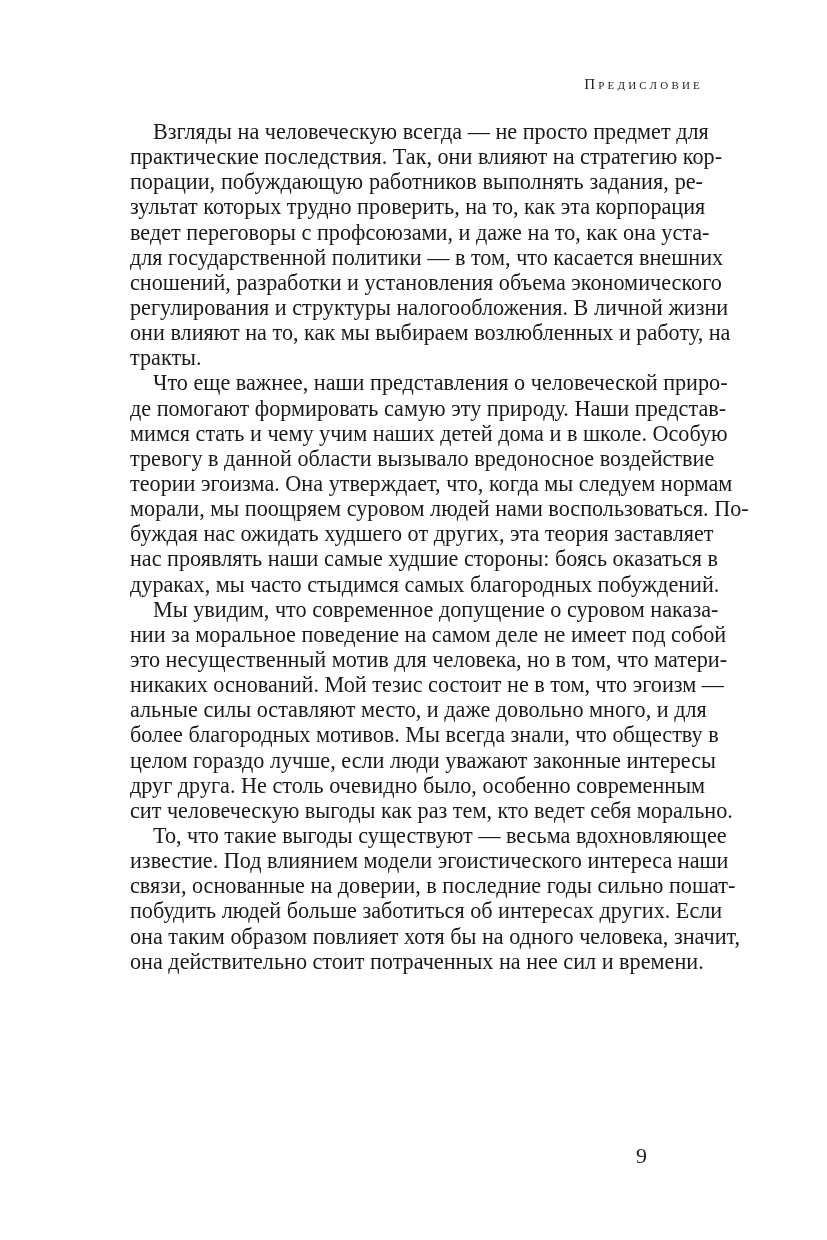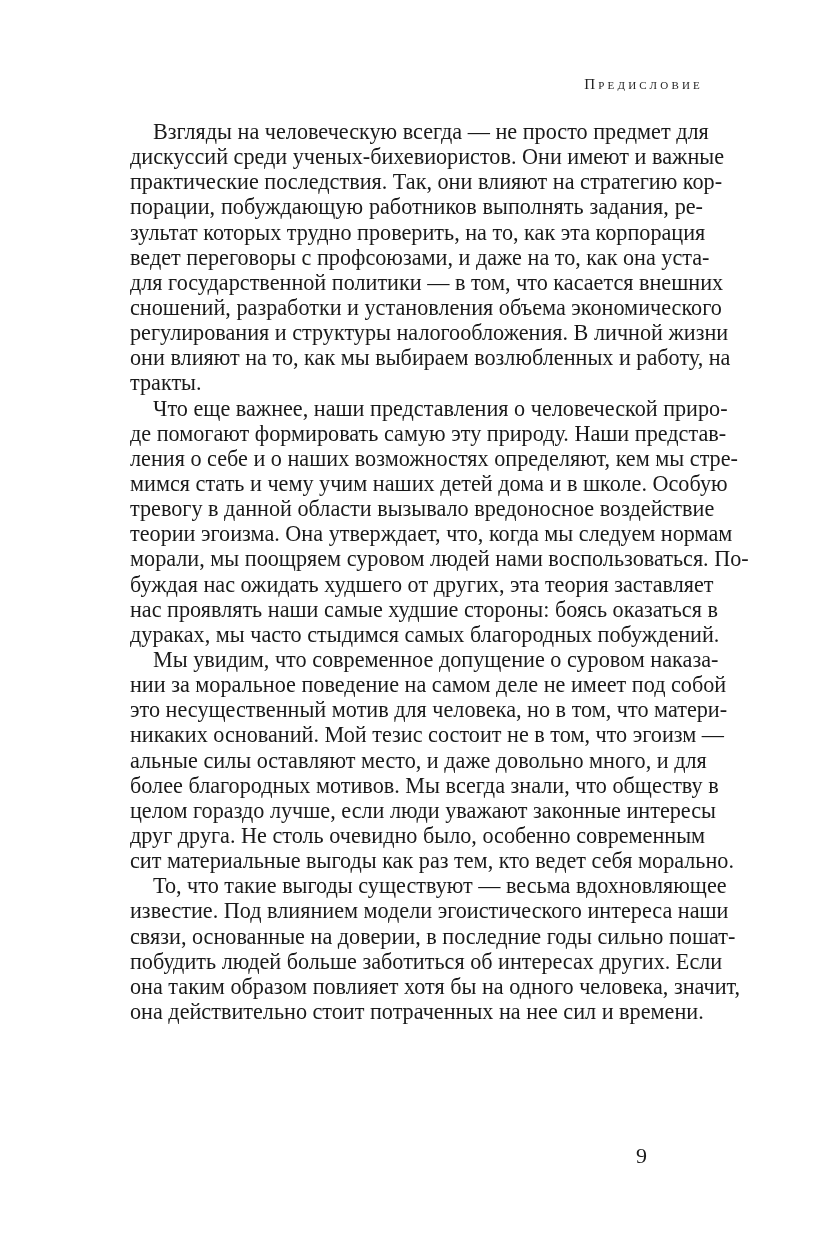--- a/index.html
+++ b/index.html
@@ -32,53 +32,51 @@
   </style>
 </head>
 <body>
 
 <div class="page">
   <div class="running-head">Предисловие</div>
 
   <div class="body-text" id="body-text">
       <div class="paragraph">
         <span class="line para-start">Взгляды на человеческую всегда — не просто предмет для</span>
-        <span class="line">дискуссий среди ученых-бихевиористов. Они имеют и важные</span>
         <span class="line">практические последствия. Так, они влияют на стратегию кор-</span>
         <span class="line">порации, побуждающую работников выполнять задания, ре-</span>
         <span class="line">зультат которых трудно проверить, на то, как эта корпорация</span>
         <span class="line">ведет переговоры с профсоюзами, и даже на то, как она уста-</span>
         <span class="line">для государственной политики — в том, что касается внешних</span>
         <span class="line">сношений, разработки и установления объема экономического</span>
         <span class="line">регулирования и структуры налогообложения. В личной жизни</span>
         <span class="line">они влияют на то, как мы выбираем возлюбленных и работу, на</span>
         <span class="line last">тракты.</span>
       </div>
       <div class="paragraph">
         <span class="line para-start">Что еще важнее, наши представления о человеческой приро-</span>
         <span class="line">де помогают формировать самую эту природу. Наши представ-</span>
-        <span class="line">ления о себе и о наших возможностях определяют, кем мы стре-</span>
         <span class="line">мимся стать и чему учим наших детей дома и в школе. Особую</span>
         <span class="line">тревогу в данной области вызывало вредоносное воздействие</span>
         <span class="line">теории эгоизма. Она утверждает, что, когда мы следуем нормам</span>
         <span class="line">морали, мы поощряем суровом людей нами воспользоваться. По-</span>
         <span class="line">буждая нас ожидать худшего от других, эта теория заставляет</span>
         <span class="line">нас проявлять наши самые худшие стороны: боясь оказаться в</span>
         <span class="line last">дураках, мы часто стыдимся самых благородных побуждений.</span>
       </div>
       <div class="paragraph">
         <span class="line para-start">Мы увидим, что современное допущение о суровом наказа-</span>
         <span class="line">нии за моральное поведение на самом деле не имеет под собой</span>
         <span class="line">это несущественный мотив для человека, но в том, что матери-</span>
         <span class="line">никаких оснований. Мой тезис состоит не в том, что эгоизм —</span>
         <span class="line">альные силы оставляют место, и даже довольно много, и для</span>
         <span class="line">более благородных мотивов. Мы всегда знали, что обществу в</span>
         <span class="line">целом гораздо лучше, если люди уважают законные интересы</span>
         <span class="line">друг друга. Не столь очевидно было, особенно современным</span>
-        <span class="line last">сит материальные выгоды как раз тем, кто ведет себя морально.</span>
+        <span class="line last">сит человеческую выгоды как раз тем, кто ведет себя морально.</span>
       </div>
       <div class="paragraph">
         <span class="line para-start">То, что такие выгоды существуют — весьма вдохновляющее</span>
         <span class="line">известие. Под влиянием модели эгоистического интереса наши</span>
         <span class="line">связи, основанные на доверии, в последние годы сильно пошат-</span>
         <span class="line">побудить людей больше заботиться об интересах других. Если</span>
         <span class="line">она таким образом повлияет хотя бы на одного человека, значит,</span>
         <span class="line last">она действительно стоит потраченных на нее сил и времени.</span>
       </div>
     </div>

